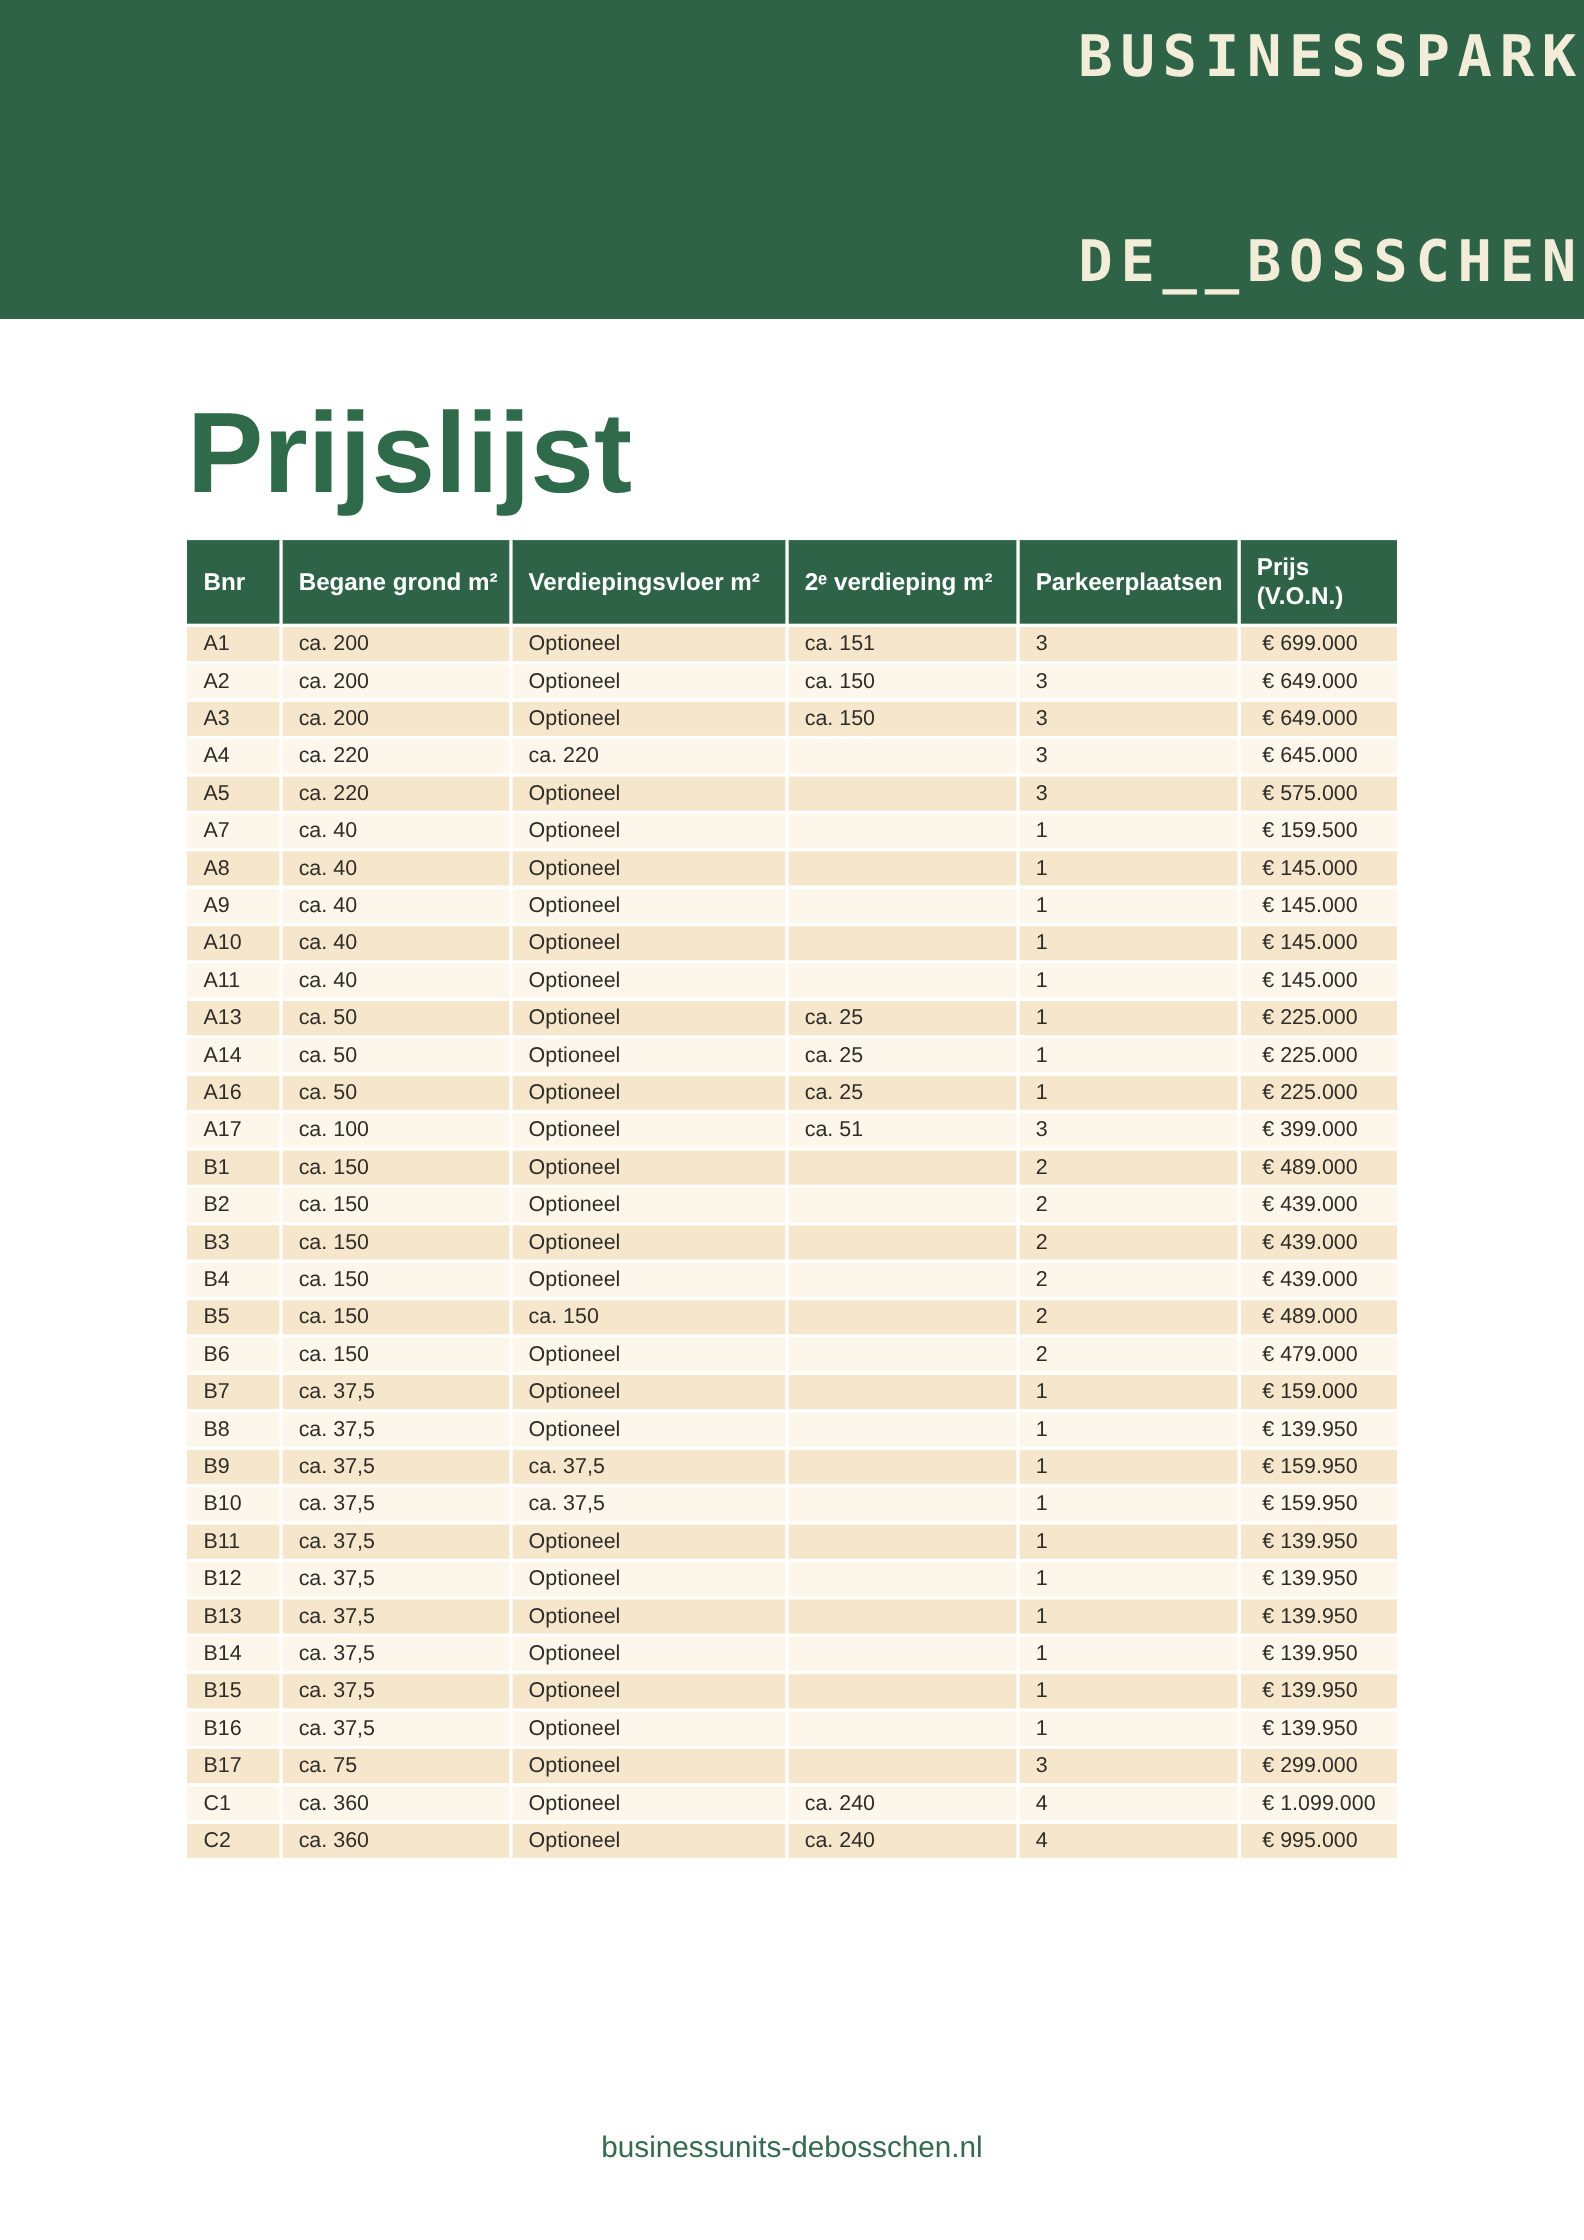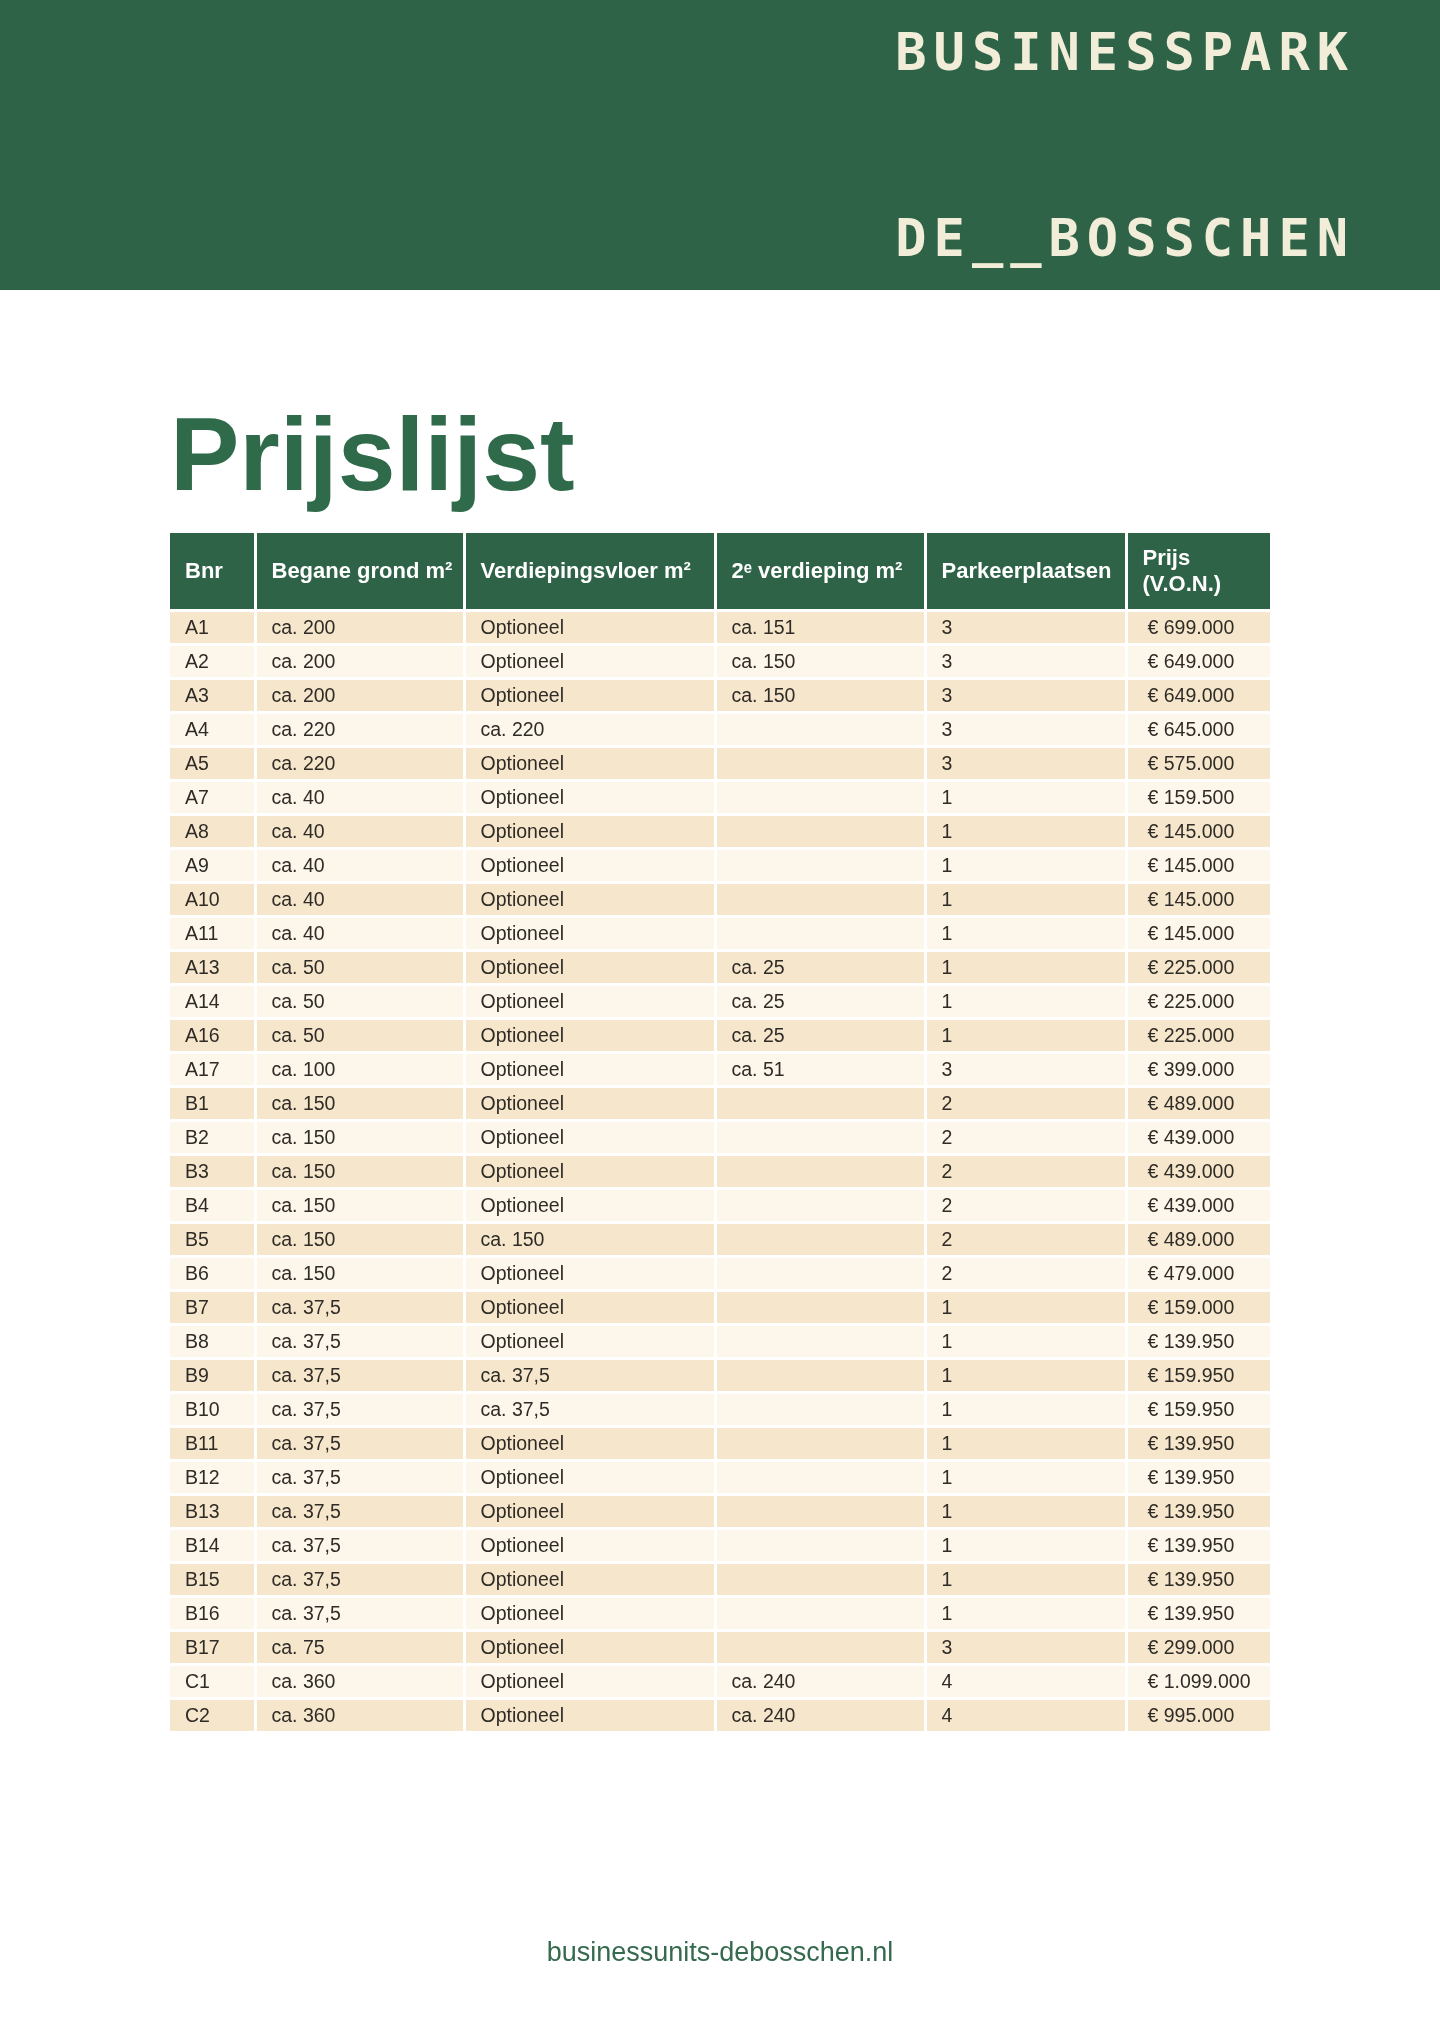--- a/index.html
+++ b/index.html
@@ -13,36 +13,35 @@
   }
 
   
   .banner {
     width: 100%;
     height: 290px;
     background: #2e6347;
     display: flex;
     justify-content: flex-end;
     align-items: center;
-    padding-right: 85px;
   }
   .logo {
     font-family: "DejaVu Sans Mono", monospace;
     font-weight: bold;
     font-size: 52px;
     line-height: 62px;
     letter-spacing: 7px;
     color: #f2edd8;
     text-align: left;
     white-space: pre;
   }
 
   
   .page-title {
-    margin: 105px 0 0 170px;
+    margin: 63px 0 0 170px;
     font-size: 104px;
     line-height: 1.15;
     font-weight: bold;
     color: #2f6b4a;
   }
 
   
   table.price-table {
     margin: 18px 0 0 170px;
     width: 1100px;

